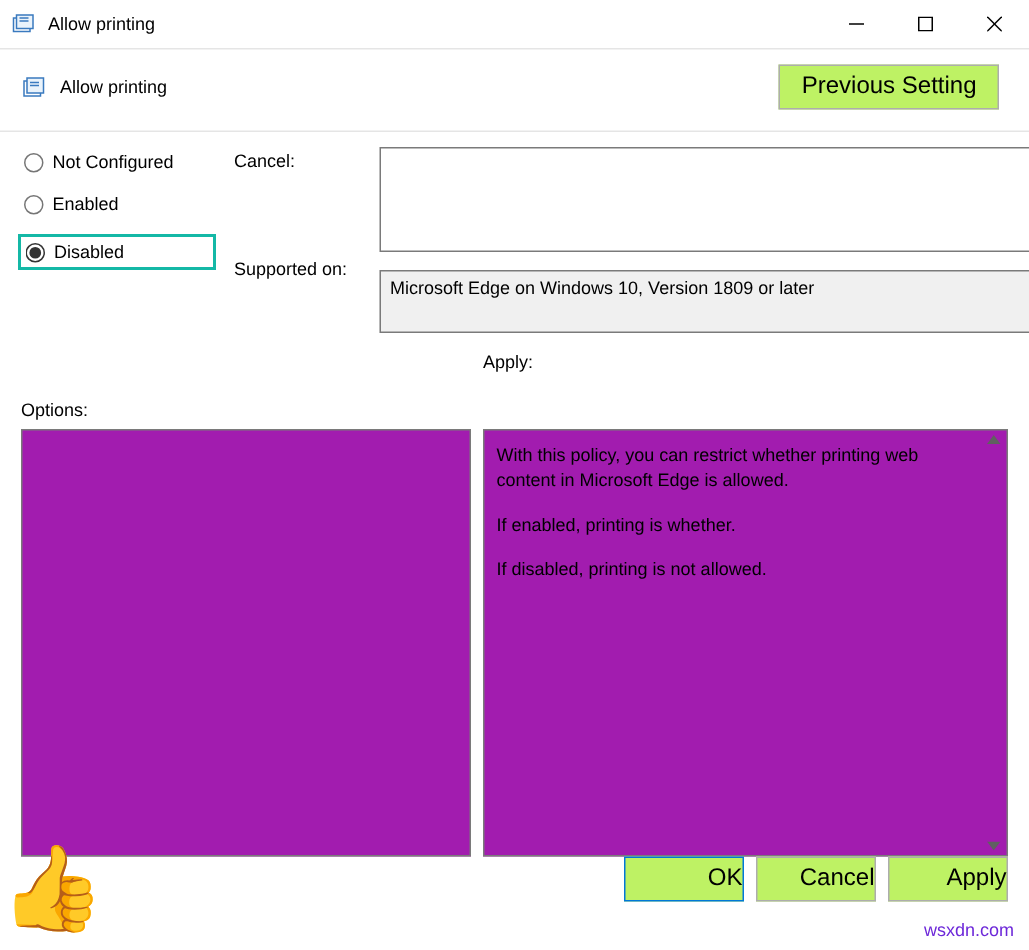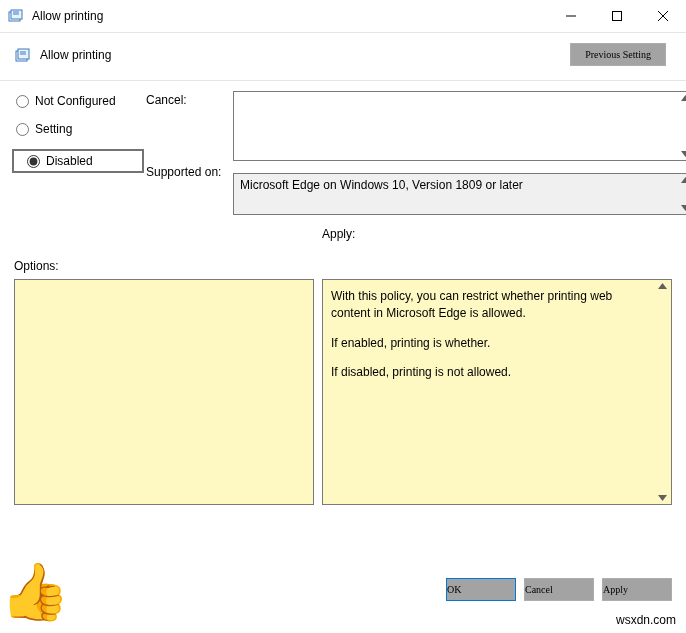--- a/index.html
+++ b/index.html
@@ -32,42 +32,42 @@
     
     .toolbar-row {
       display: flex;
       align-items: center;
       padding: 10px 12px 4px 14px;
     }
     .toolbar-row .policy-icon { width: 18px; height: 18px; margin-right: 8px; }
     .toolbar-row .policy-title { flex: 1; color: #000; }
     .nav-btns { display: flex; gap: 8px; margin-right: 8px; }
     .btn {
-      background: #a3a3a3;
+      background: #bef264;
       border: 1px solid #adadad;
       padding: 5px 14px;
-      font-size: 10px;
-      font-family: Liberation Serif, serif;
+      font-size: 16px;
+      font-family: Liberation Sans, sans-serif;
       color: #000;
     }
     .btn.primary { border: 1px solid #0078d7; }
     .toolbar-divider { height: 1px; background: #e5e5e5; margin: 10px 0 8px; }
 
     
     .mid {
       display: grid;
       grid-template-columns: 130px 85px 1fr;
-      column-gap: 2px;
+      column-gap: 12px;
       padding: 0 14px;
     }
     .radio-col { display: flex; flex-direction: column; gap: 12px; padding-top: 4px; }
     .radio-item { display: flex; align-items: center; gap: 6px; padding: 1px 2px; }
     .radio-item input[type=radio] { width: 13px; height: 13px; accent-color: #333; }
     .radio-item label { color: #000; }
-    .highlight { border: 2px solid #737373; padding: 2px 4px 2px 11px; margin-left: -2px; display: inline-flex; }
+    .highlight { border: 2px solid #14b8a6; padding: 2px 4px 2px 1px; margin-left: -2px; display: inline-flex; }
 
     .lbl-col { padding-top: 4px; color: #000; }
     .lbl-col div { margin-bottom: 58px; }
     .lbl-col .supp-lbl { margin-top: 4px; margin-bottom: 12px; }
 
     .field-col { padding-top: 2px; }
     .textbox {
       border: 1px solid #7a7a7a;
       width: 462px;
       position: relative;
@@ -95,47 +95,47 @@
     .labels-row .left-lbl { width: 308px; margin-top: 32px; }
     .labels-row .right-lbl { flex: 1; }
 
     .lower {
       display: flex;
       gap: 8px;
       padding: 6px 14px 0;
     }
     .panel {
       border: 1px solid #7a7a7a;
-      height: 226px;
+      height: 285px;
       position: relative;
-      background: #fef9c3;
+      background: #a21caf;
     }
     .panel.left { width: 300px; }
     .panel.right { flex: 1; }
     .panel .content { padding: 8px 24px 8px 8px; line-height: 1.45; color:#000; }
     .panel .content p { margin-bottom: 12px; }
     
     .footer {
       position: absolute;
       bottom: 32px; right: 14px;
       display: flex; gap: 8px;
     }
-    .footer .btn { width: 70px; padding: 5px 0; text-align: left; }
+    .footer .btn { width: 80px; padding: 5px 0; text-align: right; }
     
     .overlay-left {
       position: absolute; left: 0; bottom: 10px;
       font-size: 42px; font-weight: 600; color: rgba(100,100,100,0.55);
       font-family: Arial, sans-serif;
       letter-spacing: -2px;
       display:flex; align-items:center;
     }
     .overlay-left .thumb { color: #8fc641; font-size: 56px; margin-right: -6px; position: relative; top: 2px; }
     .overlay-right {
       position: absolute; right: 10px; bottom: 6px;
-      font-size: 12px; color: #000000; font-family: Arial, sans-serif;
+      font-size: 12px; color: #6d28d9; font-family: Arial, sans-serif;
     }
   </style>
 </head>
 <body>
 
 <div class="titlebar">
   <span class="app-icon">
     <svg viewBox="0 0 16 16" width="16" height="16">
       <rect x="1" y="4" width="11" height="9" fill="#fff" stroke="#3a7abf" stroke-width="1"></rect>
       <rect x="3" y="2" width="11" height="9" fill="#eaf3fb" stroke="#3a7abf" stroke-width="1"></rect>
@@ -182,21 +182,21 @@
 
 <div class="mid">
 
   <div class="radio-col">
     <div class="radio-item">
       <input type="radio" name="state" style="">
       <label>Not Configured</label>
     </div>
     <div class="radio-item">
       <input type="radio" name="state" style="">
-      <label>Setting</label>
+      <label>Enabled</label>
     </div>
     <span class="highlight">
       <div class="radio-item">
         <input type="radio" name="state" checked="" style="">
         <label>Disabled</label>
       </div>
     </span>
   </div>
 
   <div class="lbl-col">

